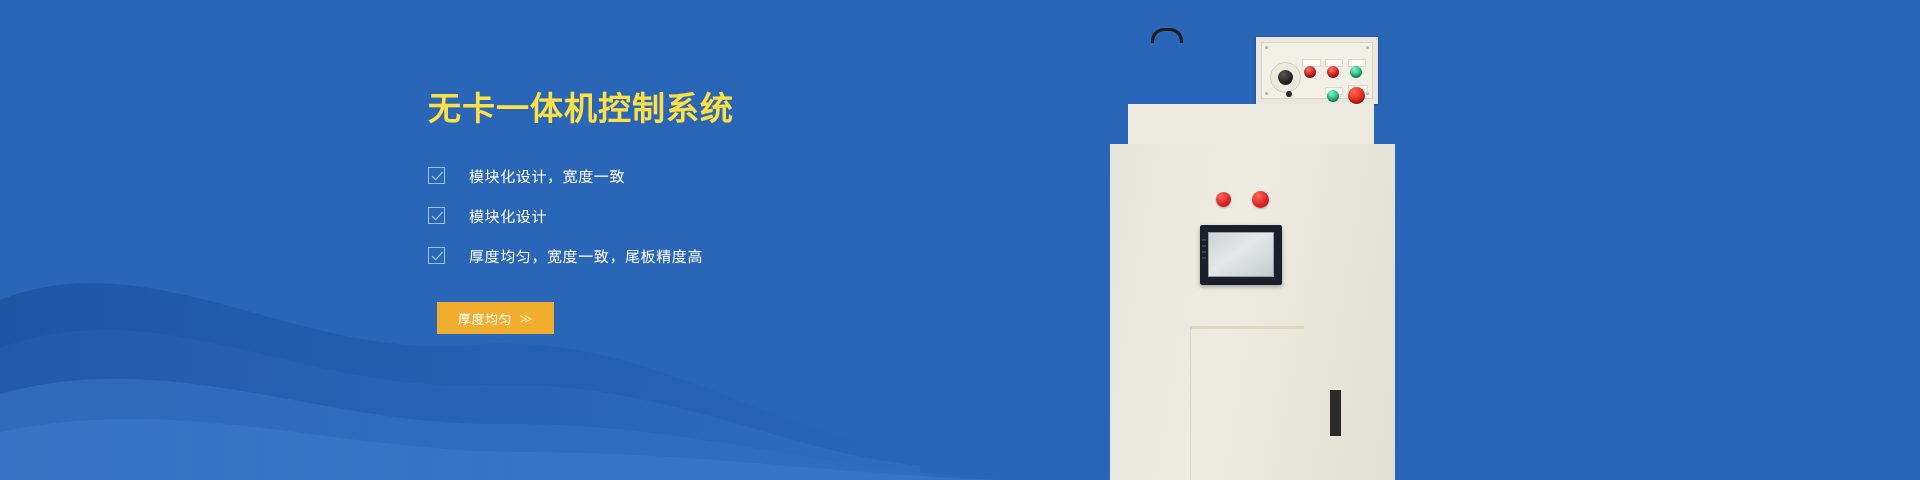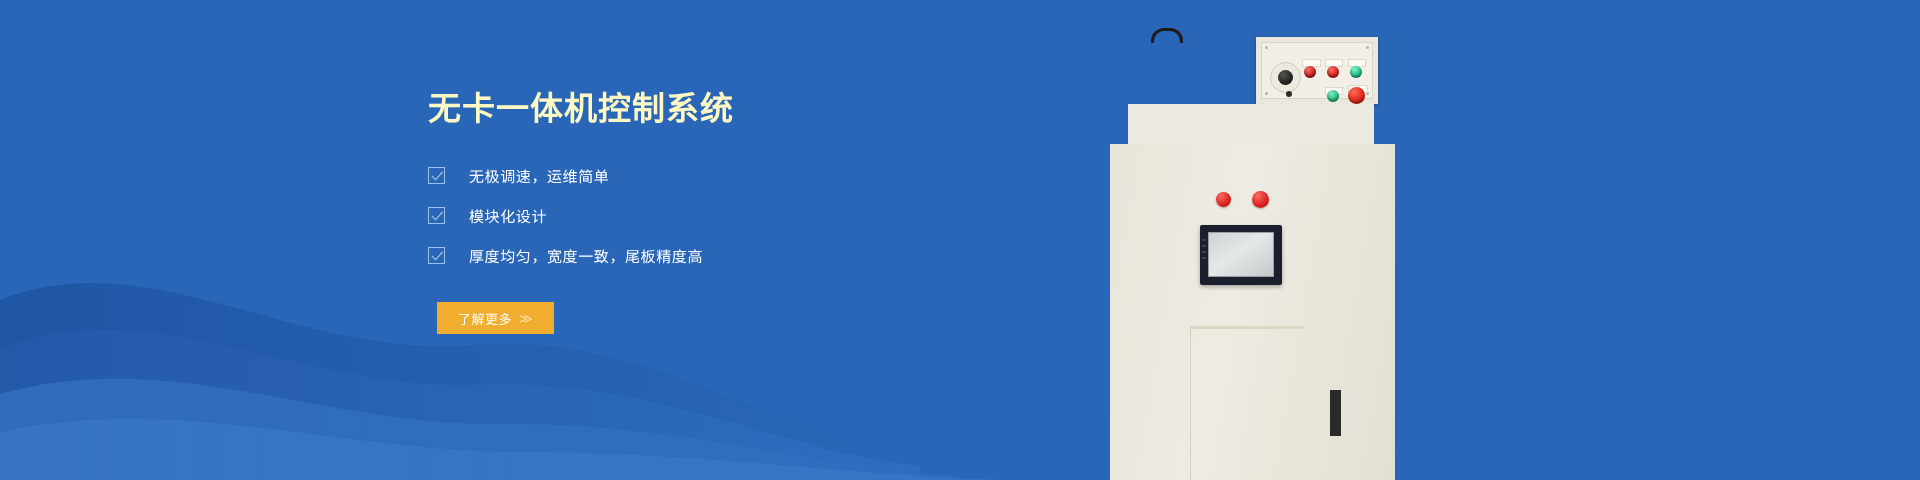--- a/index.html
+++ b/index.html
@@ -36,21 +36,21 @@
     left: 428px;
     top: 88px;
     width: 560px;
     z-index: 5;
   }
 
   .hero-title {
     font-size: 33px;
     line-height: 1.25;
     font-weight: bold;
-    color: #fef9c3;
+    color: #fde047;
     letter-spacing: 1px;
     margin: 0 0 34px 0;
     white-space: nowrap;
   }
 
   .feature-list {
     list-style: none;
     margin: 0;
     padding: 0;
   }
@@ -323,21 +323,21 @@
     <h1 class="hero-title">无卡一体机控制系统</h1>
 
     <ul class="feature-list">
 
       <li class="feature-item">
         <span class="check-box">
           <svg width="13" height="11" viewBox="0 0 13 11" aria-hidden="true">
             <path d="M1,5 L4.6,8.6 L11.6,1" fill="none" stroke="#9cc0e8" stroke-width="1.3"></path>
           </svg>
         </span>
-        <span class="feature-text">无极调速，运维简单</span>
+        <span class="feature-text">模块化设计，宽度一致</span>
       </li>
 
       <li class="feature-item">
         <span class="check-box">
           <svg width="13" height="11" viewBox="0 0 13 11" aria-hidden="true">
             <path d="M1,5 L4.6,8.6 L11.6,1" fill="none" stroke="#9cc0e8" stroke-width="1.3"></path>
           </svg>
         </span>
         <span class="feature-text">模块化设计</span>
       </li>
@@ -347,21 +347,21 @@
           <svg width="13" height="11" viewBox="0 0 13 11" aria-hidden="true">
             <path d="M1,5 L4.6,8.6 L11.6,1" fill="none" stroke="#9cc0e8" stroke-width="1.3"></path>
           </svg>
         </span>
         <span class="feature-text">厚度均匀，宽度一致，尾板精度高</span>
       </li>
 
     </ul>
 
     <button class="cta-button">
-      <span class="cta-label">了解更多</span>
+      <span class="cta-label">厚度均匀</span>
       <span class="cta-arrow">≫</span>
     </button>
 
   </div>
 
   <div class="machine">
 
     <div class="ctrl-handle"></div>
     <div class="ctrl-box">
       <div class="ctrl-face">

